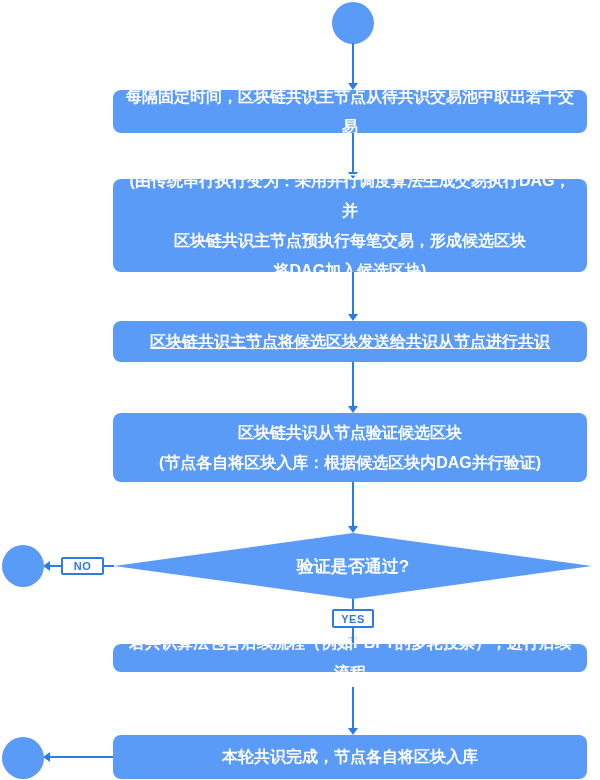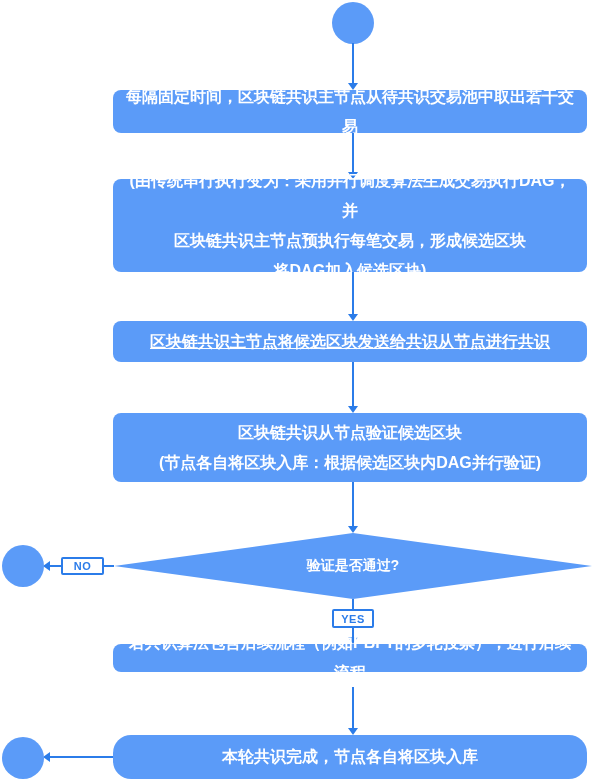--- a/index.html
+++ b/index.html
@@ -86,23 +86,22 @@
   .diamond-text {
     position: absolute;
     left: 0;
     top: 0;
     width: 100%;
     height: 100%;
     display: flex;
     align-items: center;
     justify-content: center;
     color: var(--node-text, #ffffff);
-    font-size: 14px;
+    font-size: 17px;
     font-weight: 700;
-    font-family: Liberation Mono, monospace;
   }
   
   .edge-label {
     position: absolute;
     background: var(--label-bg, #ffffff);
     border: 2px solid var(--label-border, #2B7CE9);
     border-radius: 2px;
     color: var(--label-text, #2B7CE9);
     font-size: 11px;
     font-weight: 700;
@@ -167,20 +166,20 @@
   <div class="edge-label" style="left:332px; top:609px; width:42px; height:19px;">
     <span>YES</span>
   </div>
 
   <div class="box" style="top:644px; height:28px;">
     <span>若共识算法包含后续流程（例如PBFT的多轮投票），进行后续流程</span>
   </div>
 
   <div class="arrow-v" style="left:352px; top:687px; height:41px;"></div>
 
-  <div class="box" style="top:735px; height:44px;border-radius:18px;">
+  <div class="box" style="top:735px; height:44px;">
     <span>本轮共识完成，节点各自将区块入库</span>
   </div>
 
   <div class="arrow-h" style="left:50px; top:756px; width:63px;"></div>
   <div class="circle" style="left:2px; top:737px;"></div>
 
 </div>
 
 </body></html>

